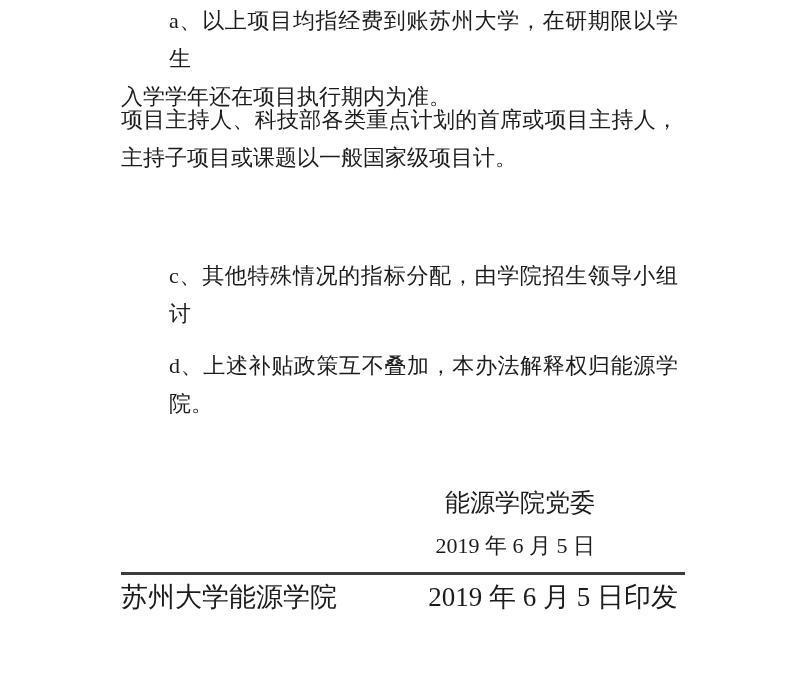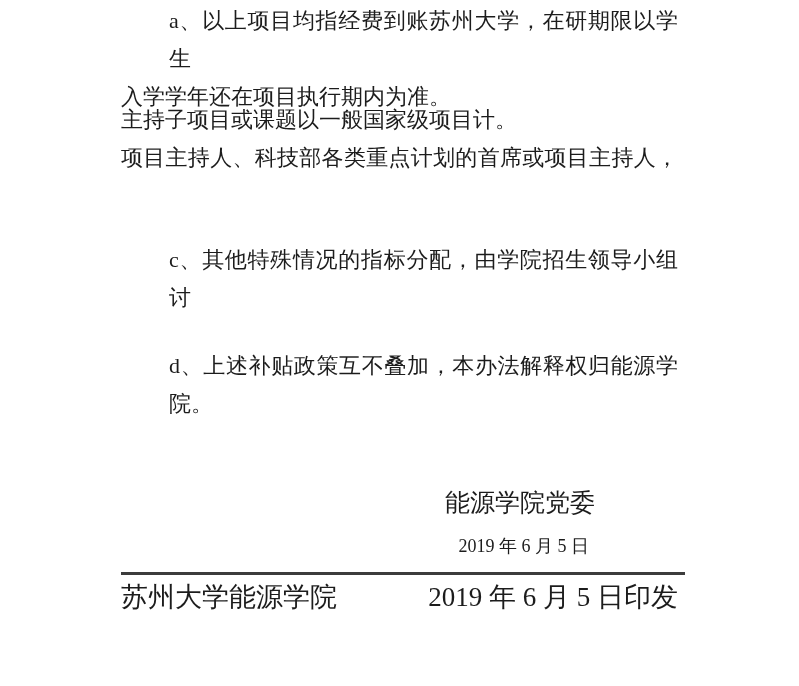--- a/index.html
+++ b/index.html
@@ -30,35 +30,35 @@
   .line.full {
     
     text-align: justify;
     text-align-last: justify;
   }
   .line.indent {
     padding-left: 48px;
   }
   .para-a { top: 2px; }
   .para-b { top: 101px; }
-  .para-c { top: 241px; }
+  .para-c { top: 257px; }
   .para-d { top: 347px; }
   .sig-name {
     position: absolute;
     top: 484px;
     right: 116px;
     font-size: 25px;
     line-height: 38px;
     white-space: nowrap;
   }
   .sig-date {
     position: absolute;
     top: 527px;
-    right: 122px;
-    font-size: 18px;
+    right: 116px;
+    font-size: 22px;
     line-height: 38px;
     white-space: nowrap;
   }
   .footer-rule {
     position: absolute;
     left: 121px;
     top: 572px;
     width: 564px;
     height: 3px;
     background: #3c3c3c;
@@ -80,22 +80,22 @@
 <body>
 
 <div class="page">
 
   <div class="para para-a">
     <span class="line full indent">a、以上项目均指经费到账苏州大学，在研期限以学生</span>
     <span class="line">入学学年还在项目执行期内为准。</span>
   </div>
 
   <div class="para para-b">
+    <span class="line full">项目主持人、科技部各类重点计划的首席或项目主持人，</span>
     <span class="line">主持子项目或课题以一般国家级项目计。</span>
-    <span class="line full">项目主持人、科技部各类重点计划的首席或项目主持人，</span>
   </div>
 
   <div class="para para-c">
     <span class="line full indent">c、其他特殊情况的指标分配，由学院招生领导小组讨</span>
   </div>
 
   <div class="para para-d">
     <span class="line indent">d、上述补贴政策互不叠加，本办法解释权归能源学院。</span>
   </div>
 

